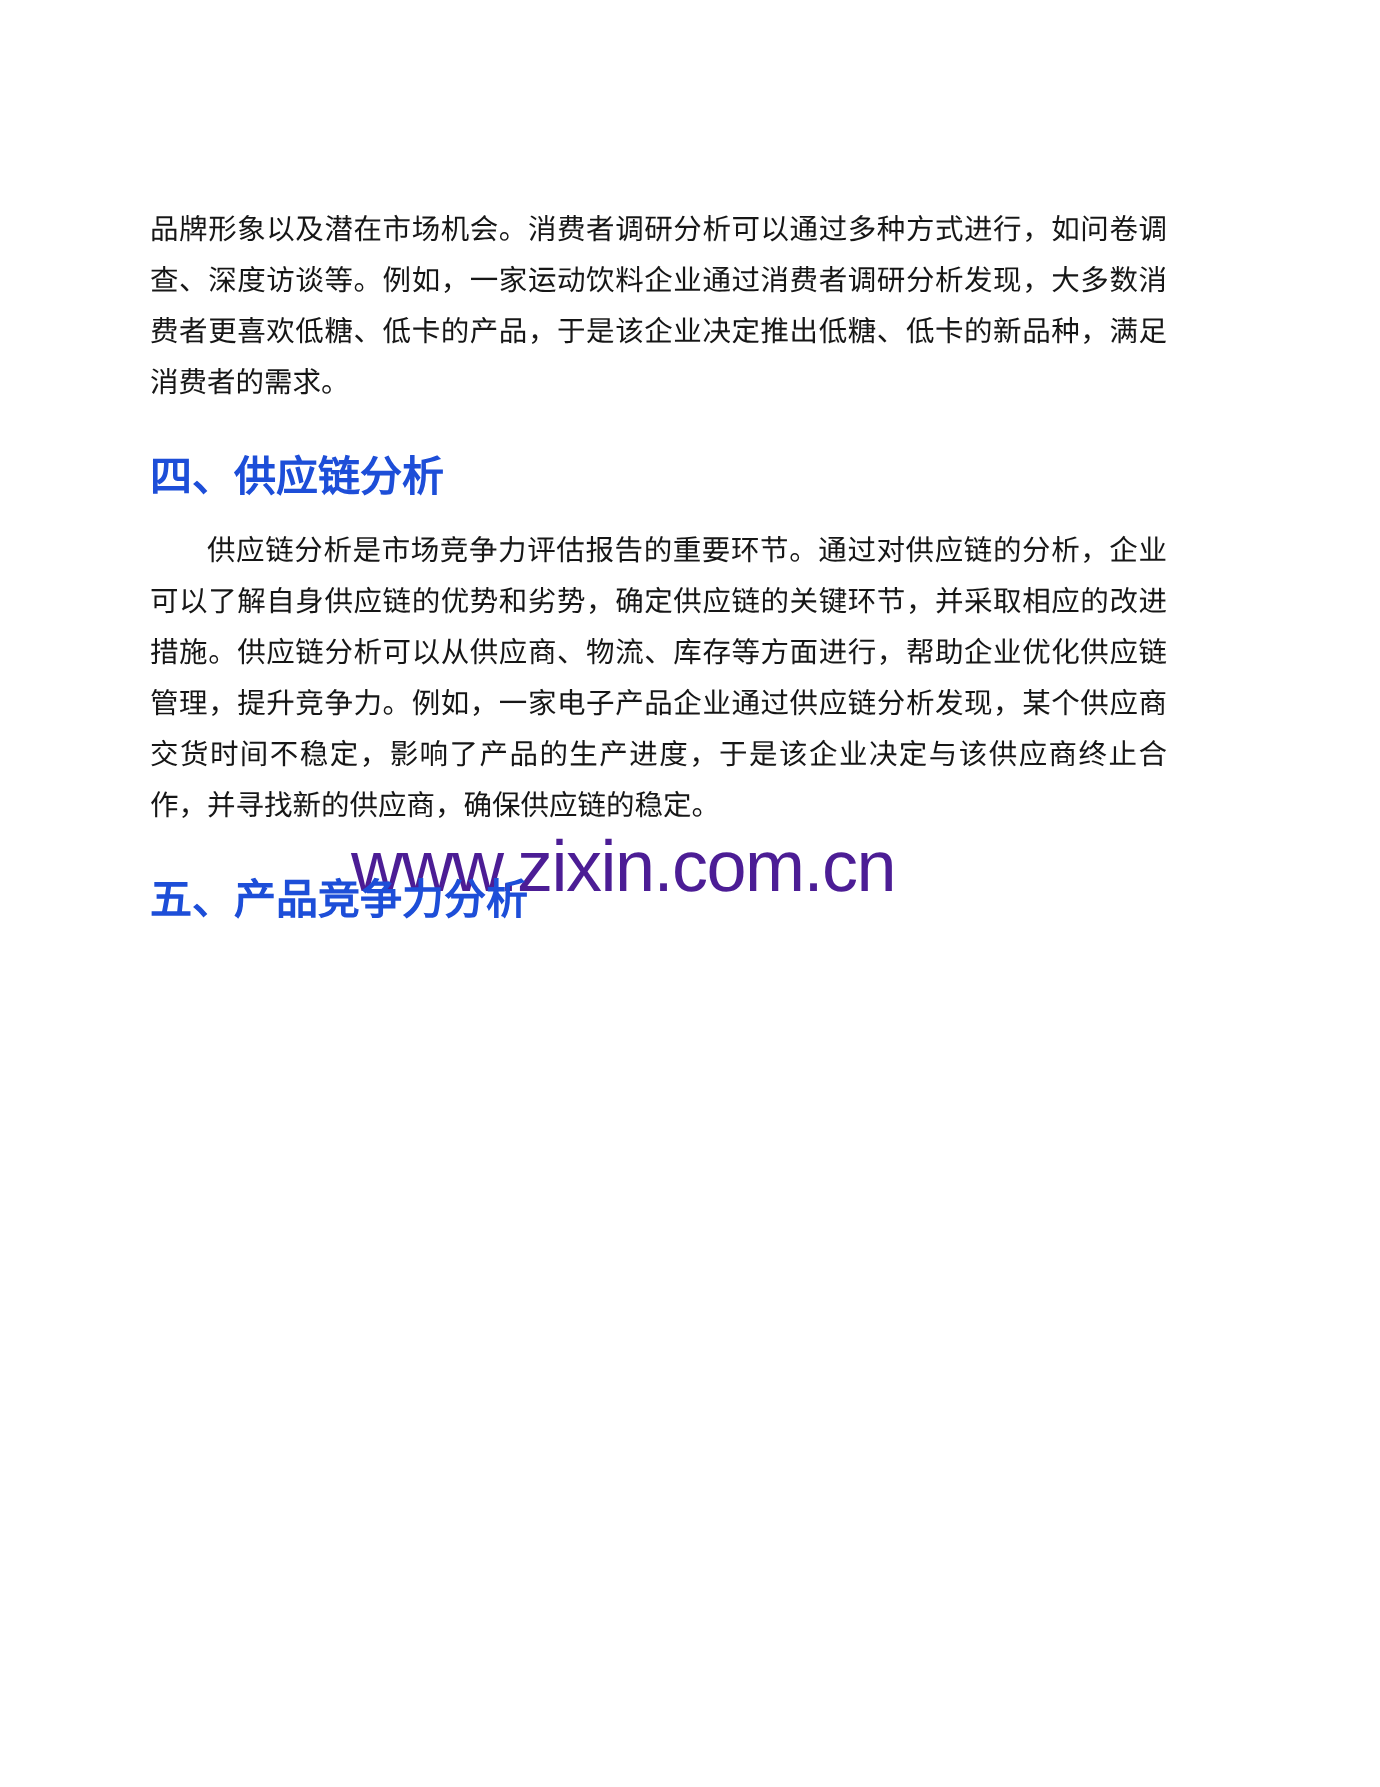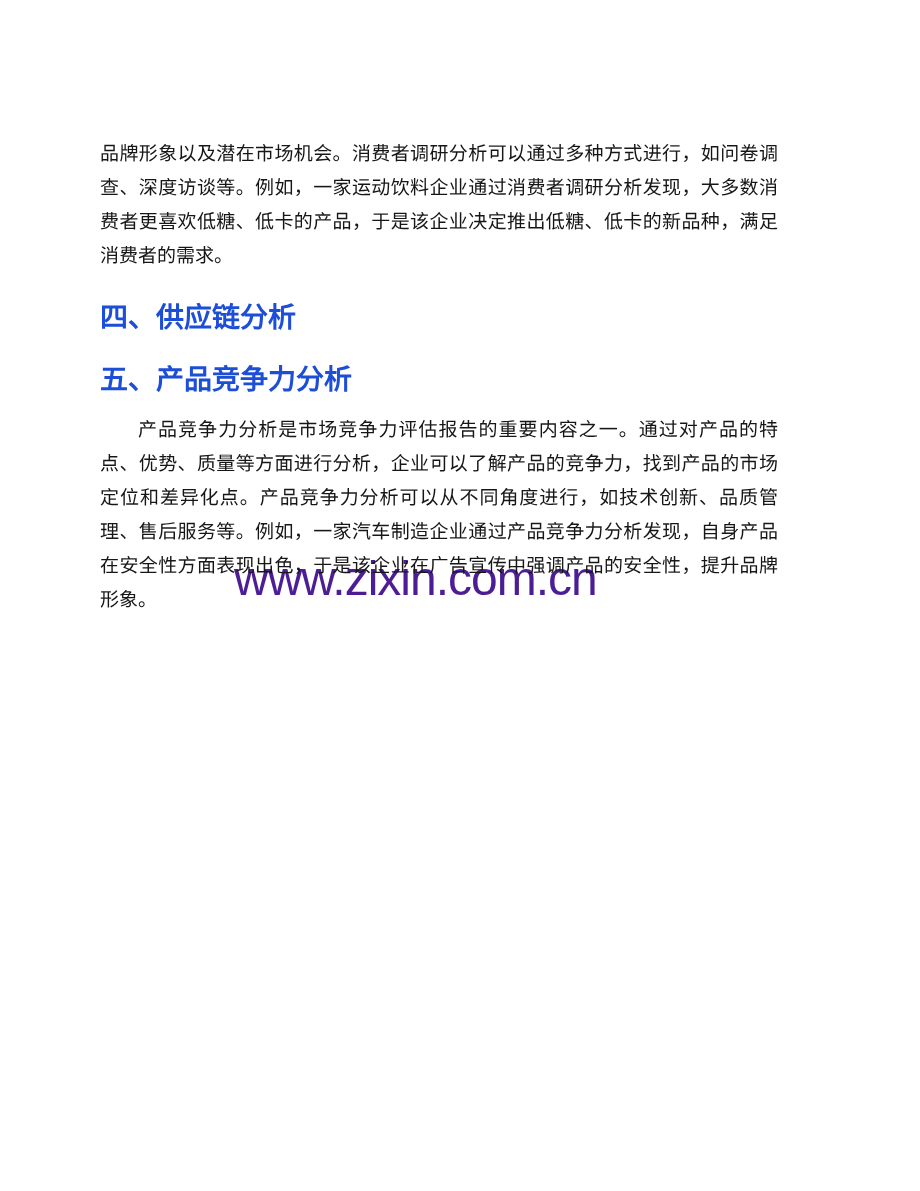--- a/index.html
+++ b/index.html
@@ -62,21 +62,21 @@
 <div class="page">
 
   <div class="watermark">www.zixin.com.cn</div>
 
   <div class="content">
 
     <p class="body-text">品牌形象以及潜在市场机会。消费者调研分析可以通过多种方式进行，如问卷调查、深度访谈等。例如，一家运动饮料企业通过消费者调研分析发现，大多数消费者更喜欢低糖、低卡的产品，于是该企业决定推出低糖、低卡的新品种，满足消费者的需求。</p>
 
     <h2 class="section-heading">四、供应链分析</h2>
 
+    <p class="body-text indent">供应链分析是市场竞争力评估报告的重要环节。通过对供应链的分析，企业可以了解自身供应链的优势和劣势，确定供应链的关键环节，并采取相应的改进措施。供应链分析可以从供应商、物流、库存等方面进行，帮助企业优化供应链管理，提升竞争力。例如，一家电子产品企业通过供应链分析发现，某个供应商交货时间不稳定，影响了产品的生产进度，于是该企业决定与该供应商终止合作，并寻找新的供应商，确保供应链的稳定。</p>
 
     <h2 class="section-heading">五、产品竞争力分析</h2>
 
-    <p class="body-text indent">产品竞争力分析是市场竞争力评估报告的重要内容之一。通过对产品的特点、优势、质量等方面进行分析，企业可以了解产品的竞争力，找到产品的市场定位和差异化点。产品竞争力分析可以从不同角度进行，如技术创新、品质管理、售后服务等。例如，一家汽车制造企业通过产品竞争力分析发现，自身产品在安全性方面表现出色，于是该企业在广告宣传中强调产品的安全性，提升品牌形象。</p>
 
 
 
   </div>
 </div>
 
 </body></html>

